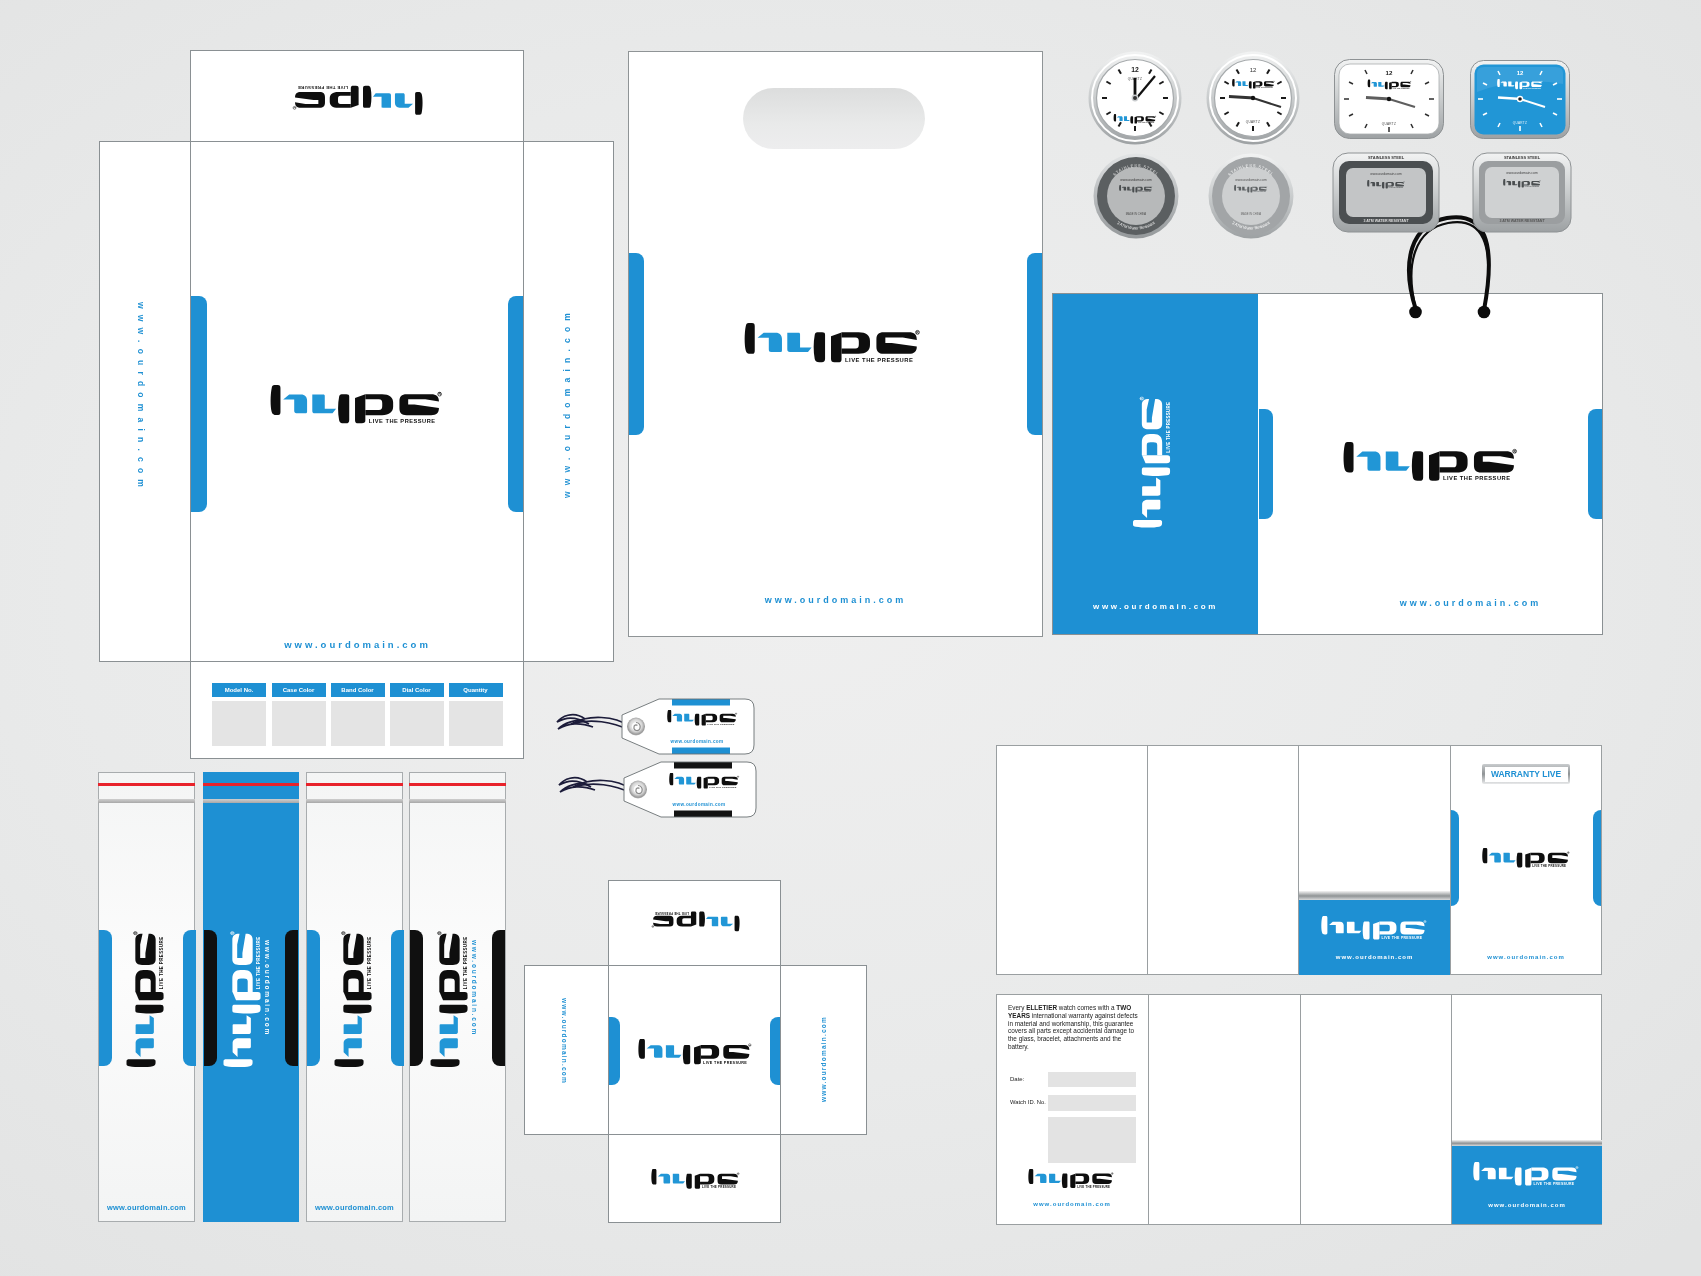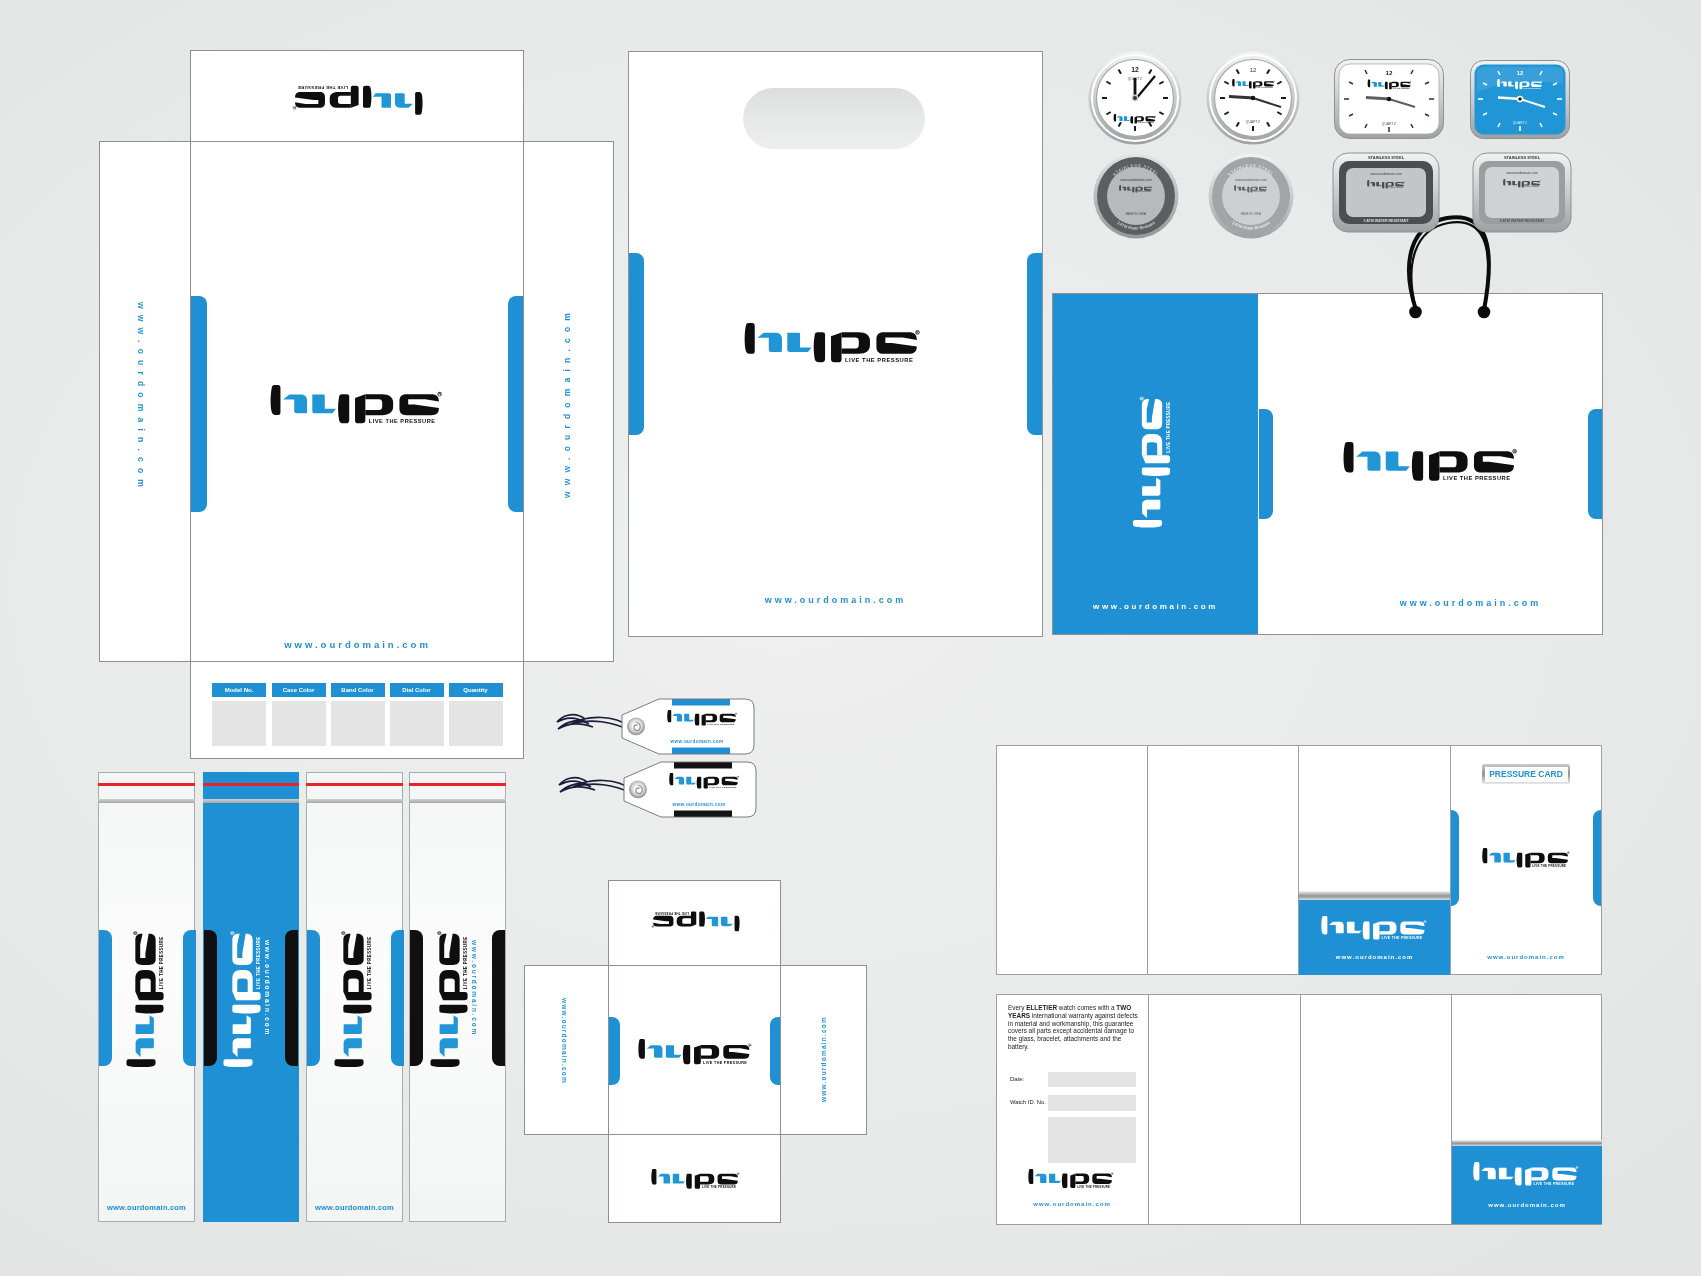--- a/index.html
+++ b/index.html
@@ -480,21 +480,21 @@
 
   <div class="abs blue" style="left:319px;top:169.6px;width:151px;height:75.4px"></div>
 
   <svg class="lg" viewBox="0 0 176 40" style="left:341px;top:186px;width:106px;height:24.1px;--k:#fff;--y:#fff">
         <use href="#logoK"></use>
       </svg>
 
   <div class="abs wurl" style="left:319px;top:224px;width:151px;text-align:center;font-size:6px;letter-spacing:1px">www.ourdomain.com</div>
 
   <div class="abs" style="left:502px;top:34px;width:88px;height:20px;background:linear-gradient(180deg,#c9ccce,#8f9395 50%,#e8e9ea);border-radius:2px"></div>
-  <div class="abs" style="left:504.5px;top:36.5px;width:83px;height:15px;background:#fff;color:#1e90d3;font-size:8.5px;font-weight:bold;text-align:center;line-height:15px">PRESSURE CARD</div>
+  <div class="abs" style="left:504.5px;top:36.5px;width:83px;height:15px;background:#fff;color:#1e90d3;font-size:8.5px;font-weight:bold;text-align:center;line-height:15px">WARRANTY LIVE</div>
 
   <div class="tabR" style="left:471px;top:80px;width:8px;height:96px"></div>
 
   <div class="tabL" style="left:613px;top:80px;width:8px;height:96px"></div>
 
   <svg class="lg" viewBox="0 0 176 40" style="left:502px;top:118px;width:88px;height:20px">
         <use href="#logoK"></use>
       </svg>
 
   <div class="abs burl" style="left:471px;top:224px;width:150px;text-align:center;font-size:6px;letter-spacing:1px">www.ourdomain.com</div>

